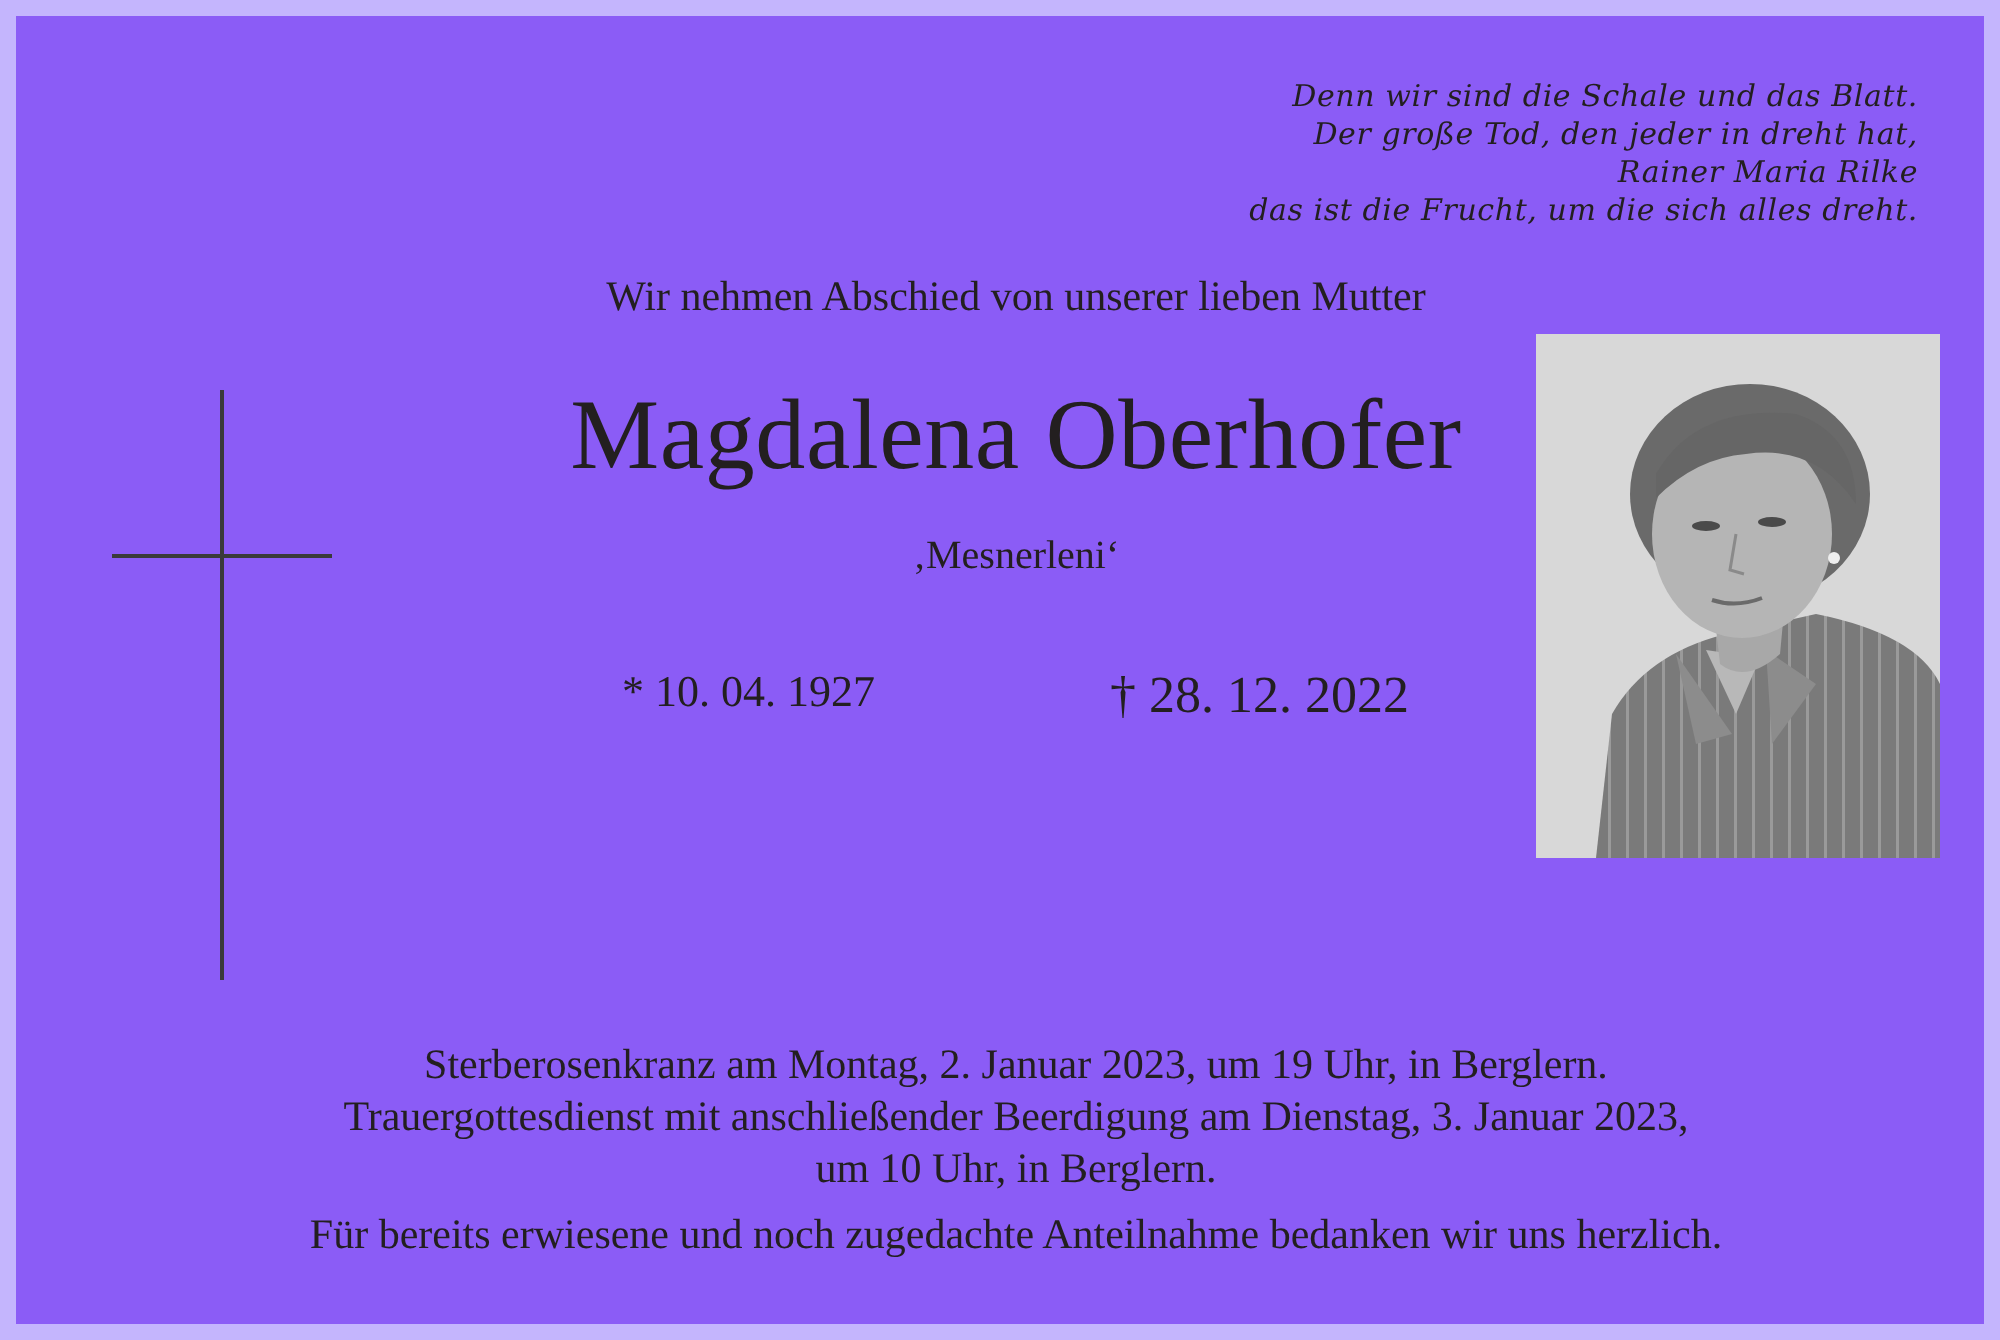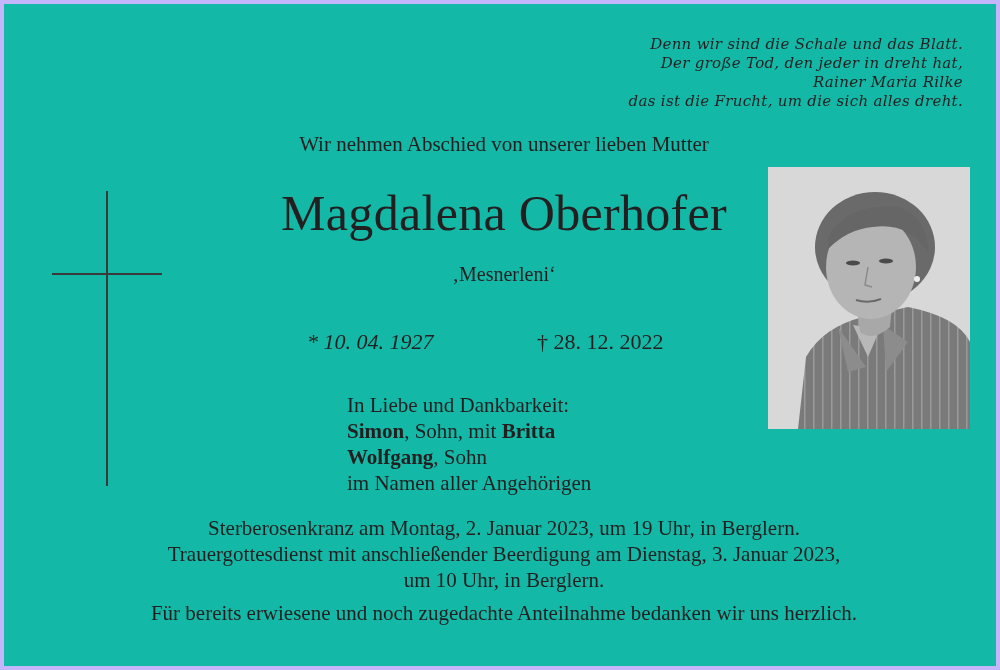--- a/index.html
+++ b/index.html
@@ -1,19 +1,19 @@
 <!DOCTYPE html>
 <html><head>
 <meta charset="utf-8">
 <style>
   html, body { margin: 0; padding: 0; }
   body { width: 1000px; height: 670px; background: #ffffff; position: relative; overflow: hidden; }
   .frame {
     position: absolute; left: 0; top: 0; width: 1000px; height: 670px;
-    box-sizing: border-box; border: 4px solid #c4b5fd; background: #14b8a6;
+    box-sizing: border-box; border: 8px solid #c4b5fd; background: #8b5cf6;
   }
   .serif { font-family: "DejaVu Serif", "Liberation Serif", serif; color: #231f20; }
   .lserif { font-family: "Liberation Serif", "DejaVu Serif", serif; color: #231f20; }
   .quote {
     position: absolute; right: 33px; top: 31px; text-align: right;
     font-style: italic; font-size: 15px; line-height: 19px; letter-spacing: 0.3px;
   }
   .quote div { white-space: nowrap; }
   .intro {
     position: absolute; left: 0; width: 1000px; top: 128px; text-align: center;
@@ -21,24 +21,24 @@
   }
   .name {
     position: absolute; left: 0; width: 1000px; top: 180px; text-align: center;
     font-size: 50px; letter-spacing: 0.3px;
   }
   .nickname {
     position: absolute; left: 0; width: 1000px; top: 259px; text-align: center;
     font-size: 20px;
   }
   .birth {
-    position: absolute; left: 303px; top: 325px; font-size: 22px; white-space: nowrap; font-style: italic;
+    position: absolute; left: 303px; top: 325px; font-size: 22px; white-space: nowrap;
   }
   .death {
-    position: absolute; left: 533px; top: 325px; font-size: 22px; white-space: nowrap;
+    position: absolute; left: 547px; top: 325px; font-size: 26px; white-space: nowrap;
   }
   .family {
     position: absolute; left: 343px; top: 388px; font-size: 21px; line-height: 26px;
   }
   .family div { white-space: nowrap; }
   .family b { font-weight: bold; }
   .services {
     position: absolute; left: 0; width: 1000px; top: 511px; text-align: center;
     font-size: 21px; line-height: 26px;
   }
@@ -70,26 +70,20 @@
   <div class="name lserif">Magdalena Oberhofer</div>
 
   <div class="nickname lserif">‚Mesnerleni‘</div>
 
   <div class="birth lserif">* 10. 04. 1927</div>
   <div class="death lserif">† 28. 12. 2022</div>
 
   <div class="cross-v"></div>
   <div class="cross-h"></div>
 
-  <div class="family lserif">
-    <div>In Liebe und Dankbarkeit:</div>
-    <div><b>Simon</b><span>, Sohn, mit </span><b>Britta</b></div>
-    <div><b>Wolfgang</b><span>, Sohn</span></div>
-    <div>im Namen aller Angehörigen</div>
-  </div>
 
   <div class="services lserif">
     <div>Sterberosenkranz am Montag, 2. Januar 2023, um 19 Uhr, in Berglern.</div>
     <div>Trauergottesdienst mit anschließender Beerdigung am Dienstag, 3. Januar 2023,</div>
     <div>um 10 Uhr, in Berglern.</div>
   </div>
 
   <div class="thanks lserif">Für bereits erwiesene und noch zugedachte Anteilnahme bedanken wir uns herzlich.</div>
 </div>
 

